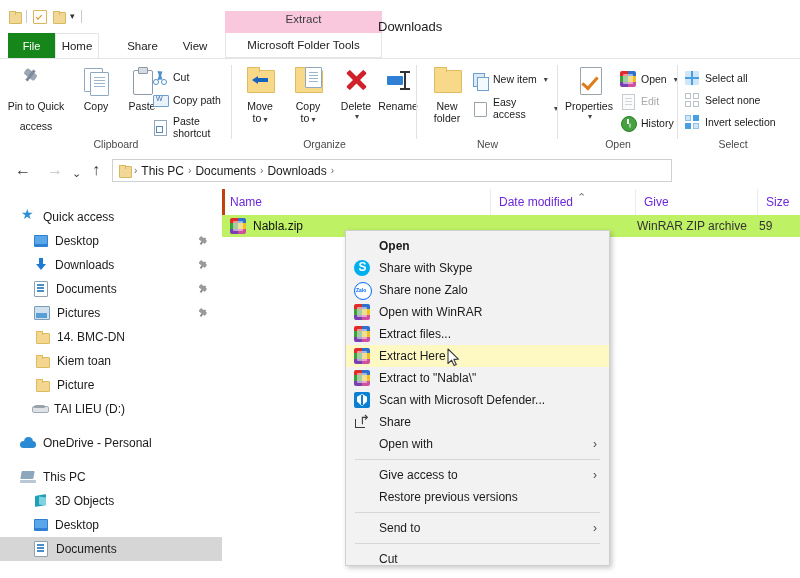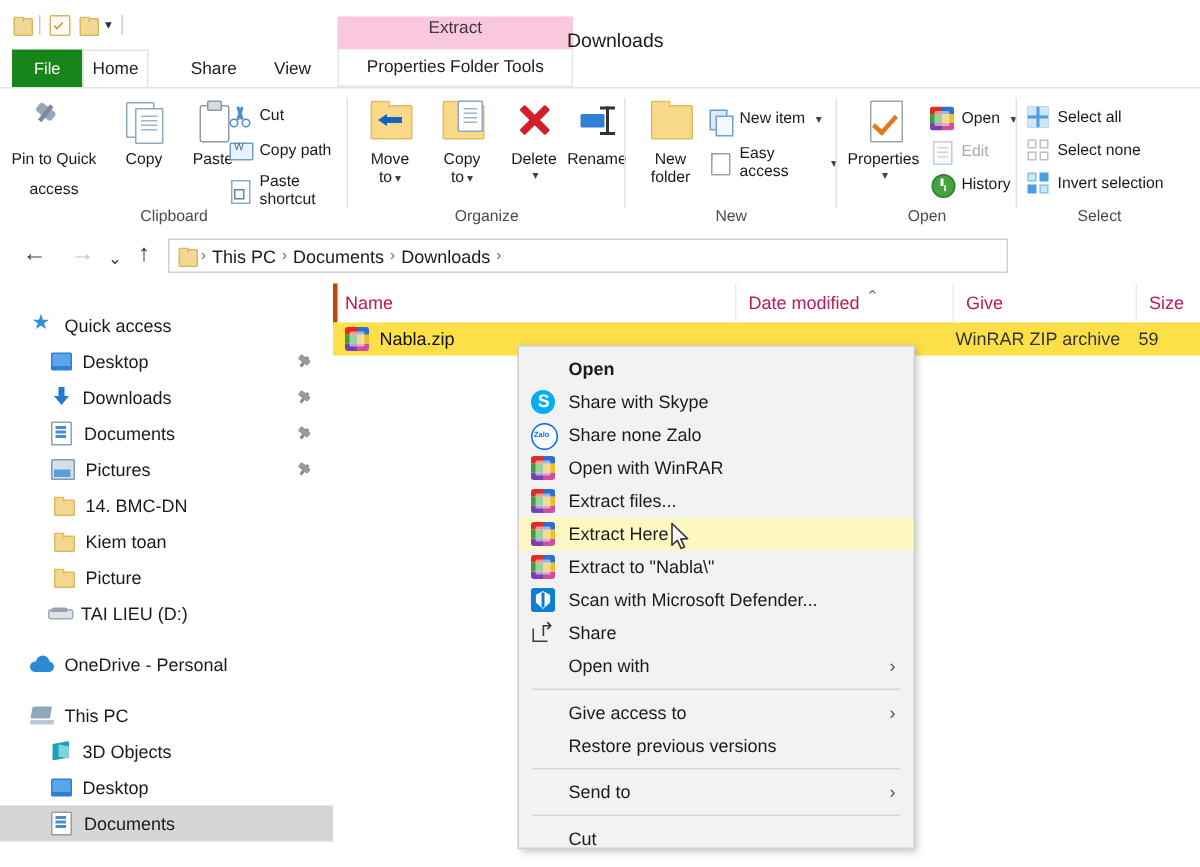--- a/index.html
+++ b/index.html
@@ -123,21 +123,21 @@
   .nav-down{left:72px;font-size:11px;top:13px;}
   .nav-up{left:92px;}
   .addr-box{position:absolute;left:112px;top:7px;width:560px;height:23px;border:1px solid #d0d0d0;background:#fff;
             display:flex;align-items:center;padding-left:6px;gap:4px;box-sizing:border-box;}
   .crumb{font-size:12px;color:#1b1b1b;}
   .crumb-sep{font-size:10px;color:#6b6b6b;}
 
   
   .colhead{position:absolute;left:222px;top:189px;width:578px;height:26px;background:#fff;
            border-bottom:1px solid #e5e5e5;}
-  .col{position:absolute;top:0;height:26px;display:flex;align-items:center;font-size:12px;color:#be185d;
+  .col{position:absolute;top:0;height:26px;display:flex;align-items:center;font-size:12px;color:#6d28d9;
        border-left:1px solid #ececec;padding-left:8px;box-sizing:border-box;}
   .col.first{border-left:none;}
   .sort-caret{position:absolute;left:355px;top:2px;font-size:11px;color:#777;}
 
   
   .sidebar{position:absolute;left:0;top:189px;width:222px;height:389px;background:#fff;
            border-right:3px solid #c2410c;}
   .nav-item{position:relative;height:24px;display:flex;align-items:center;font-size:12px;color:#1b1b1b;}
   .nav-item.sel{background:#d6d6d6;}
   .nav-lbl{white-space:nowrap;}
@@ -166,21 +166,21 @@
   .ic-cloud::after{content:"";position:absolute;left:4px;top:0;width:9px;height:9px;background:#2a8ad4;border-radius:50%;}
   .ic-pc{width:16px;height:12px;position:relative;}
   .ic-pc::before{content:"";position:absolute;left:1px;top:0;width:13px;height:8px;background:#8fa7bd;border-radius:1px;transform:skewX(-10deg);}
   .ic-pc::after{content:"";position:absolute;left:0;bottom:0;width:16px;height:3px;background:#b9c7d4;border-radius:1px;}
   .ic-3d{width:14px;height:14px;position:relative;}
   .ic-3d::before{content:"";position:absolute;left:1px;top:1px;width:11px;height:11px;background:#1f9fb8;transform:skewY(-10deg);border-radius:1px;}
   .ic-3d::after{content:"";position:absolute;left:5px;top:3px;width:7px;height:8px;background:#7fd3e0;transform:skewY(10deg);}
 
   
   .filelist{position:absolute;left:222px;top:215px;width:578px;height:363px;background:#fff;}
-  .file-row{position:relative;height:22px;display:flex;align-items:center;background:#fde047;text-align:right;}
+  .file-row{position:relative;height:22px;display:flex;align-items:center;background:#bef264;text-align:right;}
   .file-name{position:absolute;left:8px;display:flex;align-items:center;gap:7px;font-size:12px;color:#111;}
   .file-type{position:absolute;left:415px;font-size:12px;color:#333;}
   .file-size{position:absolute;left:537px;font-size:12px;color:#333;}
 
   
   .ctxmenu{position:absolute;left:345px;top:230px;width:265px;height:336px;
            background:#f2f2f2;border:1px solid #cfcfcf;
            box-shadow:2px 2px 5px rgba(0,0,0,.22);z-index:40;padding-top:4px;box-sizing:border-box;}
   .mi{position:relative;height:22px;display:flex;align-items:center;font-size:12px;color:#1b1b1b;}
   .mi.hl{background:#fef9c3;}
@@ -222,21 +222,21 @@
 
   <div class="ctx-band"></div>
   <div class="ctx-band-label">Extract</div>
   <div class="win-title">Downloads</div>
 
   <div class="tabs">
     <div class="tab tab-file">File</div>
     <div class="tab tab-home">Home</div>
     <div class="tab tab-share">Share</div>
     <div class="tab tab-view">View</div>
-    <div class="tab tab-cft">Properties Folder Tools</div>
+    <div class="tab tab-cft">Microsoft Folder Tools</div>
   </div>
 
   <div class="ribbon">
 
     <div class="rgroup" style="left:0;width:232px;">
       <div class="big-btn" style="left:6px;">
         <div class="i32">
             <div class="pin2"></div>
             <div class="pin"></div>
           </div>

